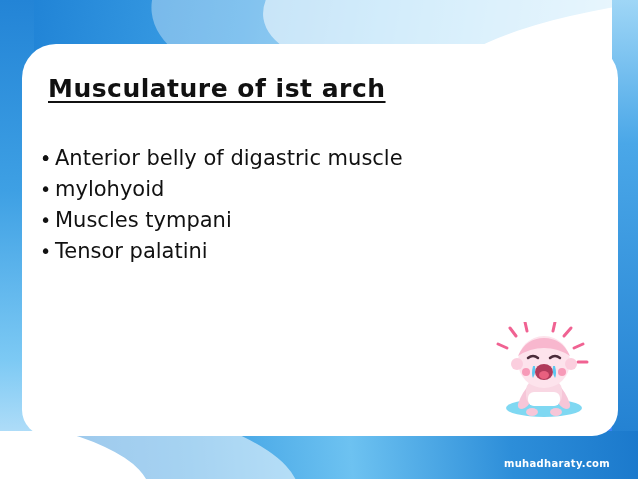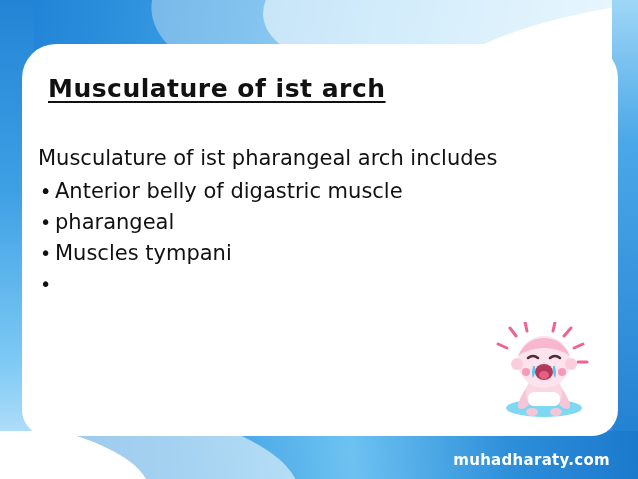--- a/index.html
+++ b/index.html
@@ -161,21 +161,21 @@
     position: absolute;
     left: 486px; top: 322px;
     width: 112px; height: 100px;
   }
 
   
   .watermark {
     position: absolute;
     right: 28px; bottom: 10px;
     font-family: "DejaVu Sans", sans-serif;
-    font-size: 15px;
+    font-size: 10px;
     font-weight: bold;
     color: #ffffff;
     letter-spacing: 0.3px;
   }
 </style>
 </head>
 <body>
 
 <div class="slide">
 
@@ -191,39 +191,39 @@
   <div class="bottom-band">
     <div class="b-swoosh1"></div>
     <div class="b-swoosh2"></div>
   </div>
 
   <div class="card"></div>
 
   <div class="title">Musculature of ist arch</div>
 
   <div class="body-block">
-    <p class="lead">Musculature of ist pharangeal arch includes</p>
     <ul class="bullet-list">
       <li>
         <span class="dot">•</span>
       </li>
       <li>
         <span class="dot">•</span>
         <span>Anterior belly of digastric muscle</span>
       </li>
       <li>
         <span class="dot">•</span>
-        <span>pharangeal</span>
+        <span>mylohyoid</span>
       </li>
       <li>
         <span class="dot">•</span>
         <span>Muscles tympani</span>
       </li>
       <li>
         <span class="dot">•</span>
+        <span>Tensor palatini</span>
       </li>
     </ul>
   </div>
 
   <div class="clipart">
     <svg width="112" height="100" viewBox="0 0 112 100" xmlns="http://www.w3.org/2000/svg">
       <ellipse cx="58" cy="86" rx="38" ry="9" fill="#7fd8f2"></ellipse>
       <g stroke="#f06292" stroke-width="3" stroke-linecap="round" fill="none">
         <line x1="30" y1="14" x2="24" y2="6"></line>
         <line x1="41" y1="9" x2="39" y2="0"></line>

